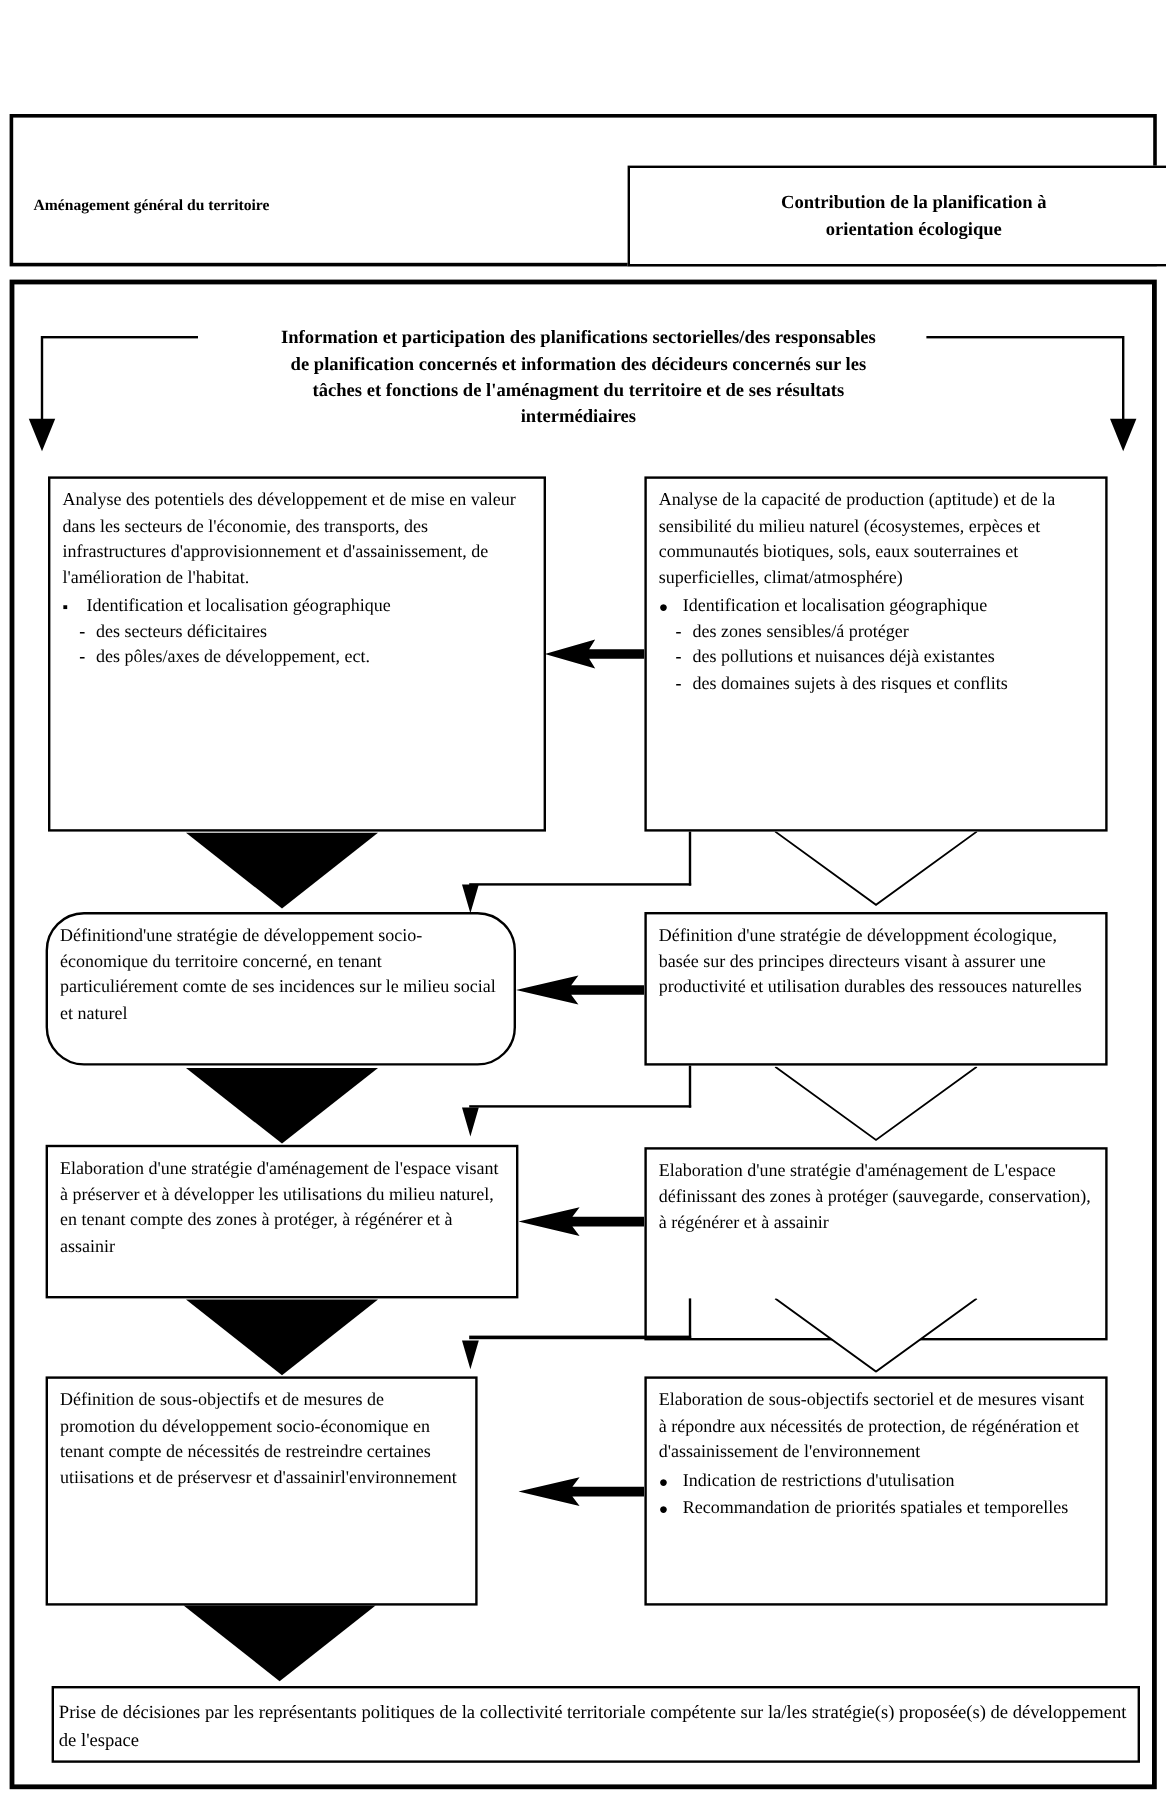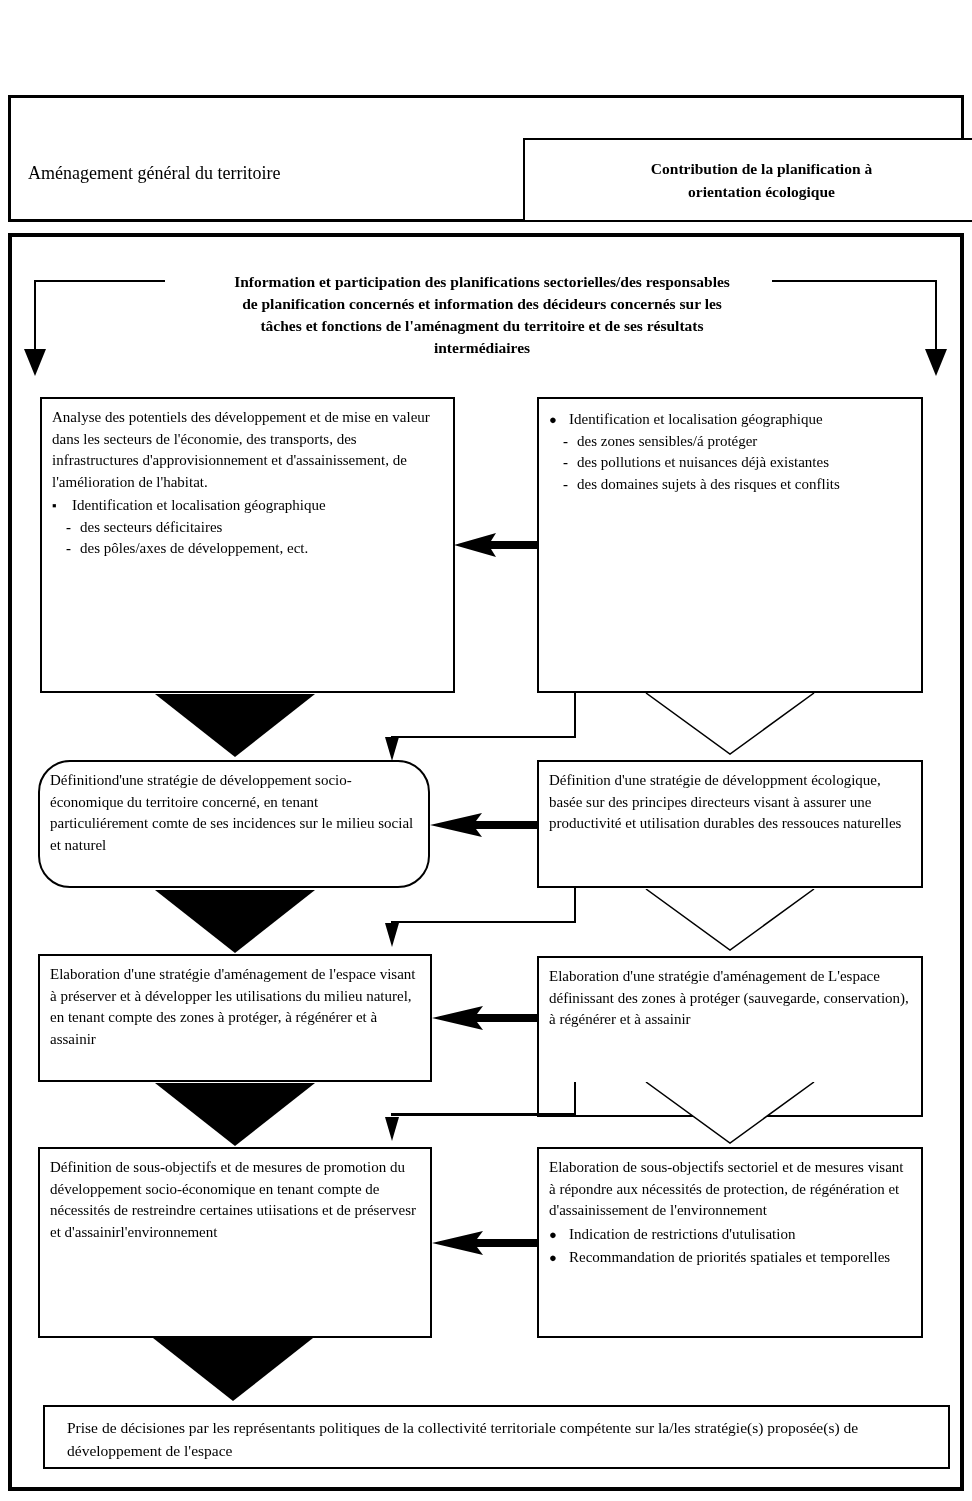--- a/index.html
+++ b/index.html
@@ -4,42 +4,42 @@
 <style>
   html,body{margin:0;padding:0;background:#fff;}
   body{width:972px;height:1501px;font-family:"Liberation Serif",serif;color:#000;}
   .stage{position:relative;width:972px;height:1501px;background:#fff;overflow:hidden;}
   .abs{position:absolute;box-sizing:border-box;}
 
   .fig-label{top:3px;left:0;width:100%;text-align:center;font-style:italic;font-size:21px;letter-spacing:1px;}
   .fig-title{top:33px;left:0;width:100%;text-align:center;font-weight:bold;font-size:18.5px;}
 
   .header-box{left:8px;top:95px;width:956px;height:127px;border:3px solid #000;background:#fff;}
-  .header-left{left:28px;top:163px;font-weight:normal;font-size:18px;}
+  .header-left{left:28px;top:163px;font-weight:bold;font-size:13px;}
   .header-right-box{left:487px;top:138px;width:477px;height:84px;border:2px solid #000;background:#fff;
     display:flex;align-items:center;justify-content:center;text-align:center;font-weight:bold;font-size:15.5px;line-height:23px;margin-left:36px;}
 
   .main-box{left:8px;top:233px;width:956px;height:1258px;border:4px solid #000;background:#fff;}
 
   .info-text{left:150px;top:271px;width:664px;text-align:center;font-weight:bold;font-size:15.5px;line-height:22px;}
 
   .hline{background:#000;height:2px;}
   .vline{background:#000;width:2px;}
   .tri-down-big{width:0;height:0;border-left:80px solid transparent;border-right:80px solid transparent;border-top:63px solid #000;}
   .tri-down-med{width:0;height:0;border-left:11px solid transparent;border-right:11px solid transparent;border-top:27px solid #000;}
   .tri-down-sm{width:0;height:0;border-left:7px solid transparent;border-right:7px solid transparent;border-top:24px solid #000;}
 
   .fbox{border:2px solid #000;background:#fff;padding:8px 10px;font-size:15px;line-height:21.5px;}
   .fbox p{margin:0 0 0 0;}
   .bullet-row{display:flex;margin-top:2px;}
   .bullet-mark{width:20px;flex:0 0 20px;text-align:left;font-size:13px;line-height:21.5px;}
   .dash-row{display:flex;margin-left:14px;}
   .dash-mark{width:14px;flex:0 0 14px;font-weight:bold;}
   .decision-box{left:43px;top:1405px;width:907px;height:64px;border:2px solid #000;background:#fff;
-    padding:9px 22px;font-size:15.5px;line-height:23px;}
+    padding:9px 4px;font-size:15.5px;line-height:23px;}
   svg{display:block;}
 </style>
 </head>
 <body>
 
 <div class="stage">
 
 
   <div class="abs header-box"></div>
   <div class="abs header-left">Aménagement général du territoire</div>
@@ -77,20 +77,21 @@
       <span class="dash-mark">-</span>
       <span>des secteurs déficitaires</span>
     </div>
     <div class="dash-row">
       <span class="dash-mark">-</span>
       <span>des pôles/axes de développement, ect.</span>
     </div>
   </div>
 
   <div class="abs fbox" style="left:537px;top:397px;width:386px;height:296px;">
+    <p>Analyse de la capacité de production (aptitude) et de la sensibilité du milieu naturel (écosystemes, erpèces et communautés biotiques, sols, eaux souterraines et superficielles, climat/atmosphére)</p>
     <div class="bullet-row">
       <span class="bullet-mark">●</span>
       <span>Identification et localisation géographique</span>
     </div>
     <div class="dash-row">
       <span class="dash-mark">-</span>
       <span>des zones sensibles/á protéger</span>
     </div>
     <div class="dash-row">
       <span class="dash-mark">-</span>
@@ -146,21 +147,21 @@
   </div>
 
   <div class="abs tri-down-big" style="left:155px;top:1083px;"></div>
   <svg class="abs" style="left:645px;top:1082px;" width="170" height="62" viewBox="0 0 170 62">
     <path d="M1,0 L85,61 L169,0" fill="#fff" stroke="#000" stroke-width="1.5"></path>
   </svg>
   <div class="abs vline" style="left:574px;top:1082px;height:33px;"></div>
   <div class="abs hline" style="left:391px;top:1113px;width:185px;height:3px;"></div>
   <div class="abs tri-down-sm" style="left:385px;top:1117px;"></div>
 
-  <div class="abs fbox" style="left:38px;top:1147px;width:394px;height:191px;">
+  <div class="abs fbox" style="left:38px;top:1147px;width:360px;height:191px;">
     <p>Définition de sous-objectifs et de mesures de promotion du développement socio-économique en tenant compte de nécessités de restreindre certaines utiisations et de préservesr et d'assainirl'environnement</p>
   </div>
   <div class="abs fbox" style="left:537px;top:1147px;width:386px;height:191px;font-family:Liberation Serif, serif;">
     <p>Elaboration de sous-objectifs sectoriel et de mesures visant à répondre aux nécessités de protection, de régénération et d'assainissement de l'environnement</p>
     <div class="bullet-row">
       <span class="bullet-mark">●</span>
       <span>Indication de restrictions d'utulisation</span>
     </div>
     <div class="bullet-row">
       <span class="bullet-mark">●</span>

